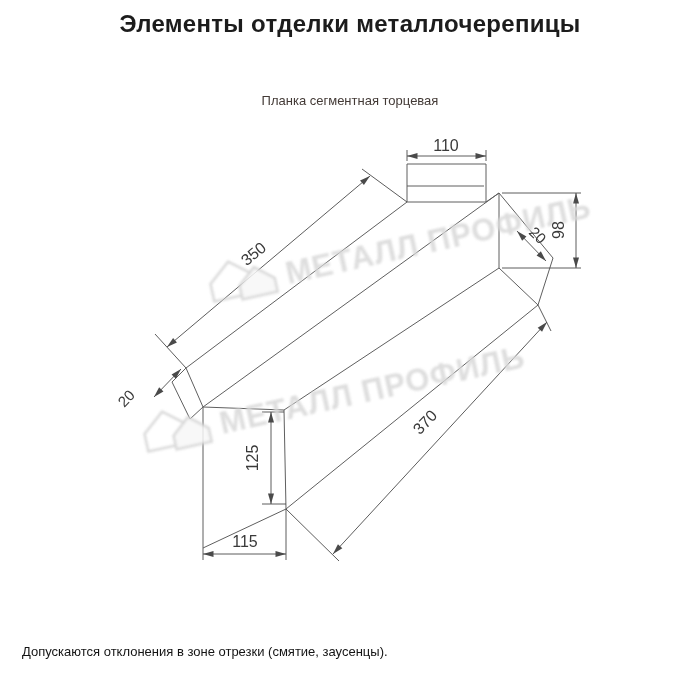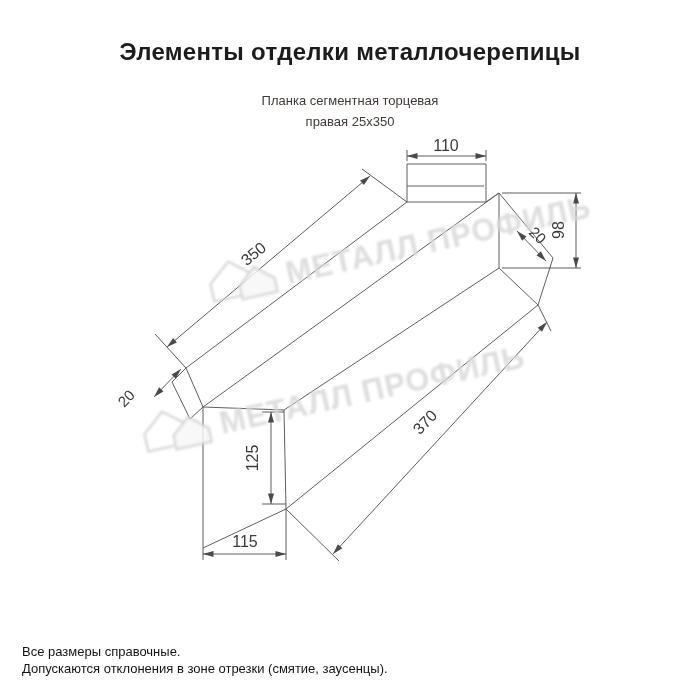--- a/index.html
+++ b/index.html
@@ -12,21 +12,21 @@
     font-family: "Liberation Sans", sans-serif;
   }
   .page {
     position: relative;
     width: 700px;
     height: 700px;
     background: #ffffff;
   }
   .title {
     position: absolute;
-    top: 38px;
+    top: 10px;
     left: 0;
     width: 700px;
     text-align: center;
     font-size: 24px;
     font-weight: bold;
     color: #1c1c1c;
     letter-spacing: 0.3px;
   }
   .subtitle {
     position: absolute;
@@ -87,21 +87,20 @@
 </style>
 </head>
 <body>
 
 <div class="page">
 
   <div class="title">Элементы отделки металлочерепицы</div>
 
   <div class="subtitle">
     <div>Планка сегментная торцевая</div>
-    <div>правая 25x350</div>
   </div>
 
   <svg class="drawing-svg" viewBox="0 0 700 700">
     <defs>
       <marker id="arr" markerUnits="userSpaceOnUse" markerWidth="12" markerHeight="8" refX="11" refY="4" orient="auto-start-reverse">
         <path d="M0.5,1 L11,4 L0.5,7 Z" fill="#4a4a4a"></path>
       </marker>
       <filter id="wmblur" x="-10%" y="-50%" width="120%" height="200%">
         <feGaussianBlur stdDeviation="0.8"></feGaussianBlur>
       </filter>
@@ -177,17 +176,16 @@
       <text class="dimtext small" x="534" y="239" transform="rotate(44 534 239)">20</text>
       <text class="dimtext" x="257" y="258" transform="rotate(-40 257 258)">350</text>
       <text class="dimtext" x="429" y="426" transform="rotate(-46 429 426)">370</text>
       <text class="dimtext" x="258" y="458" transform="rotate(-90 258 458)">125</text>
       <text class="dimtext" x="245" y="547">115</text>
       <text class="dimtext small" x="130" y="402" transform="rotate(-46 130 402)">20</text>
     </g>
   </svg>
 
   <div class="footer">
-    <div>Все размеры справочные.</div>
     <div>Допускаются отклонения в зоне отрезки (смятие, заусенцы).</div>
   </div>
 
 </div>
 
 </body></html>

